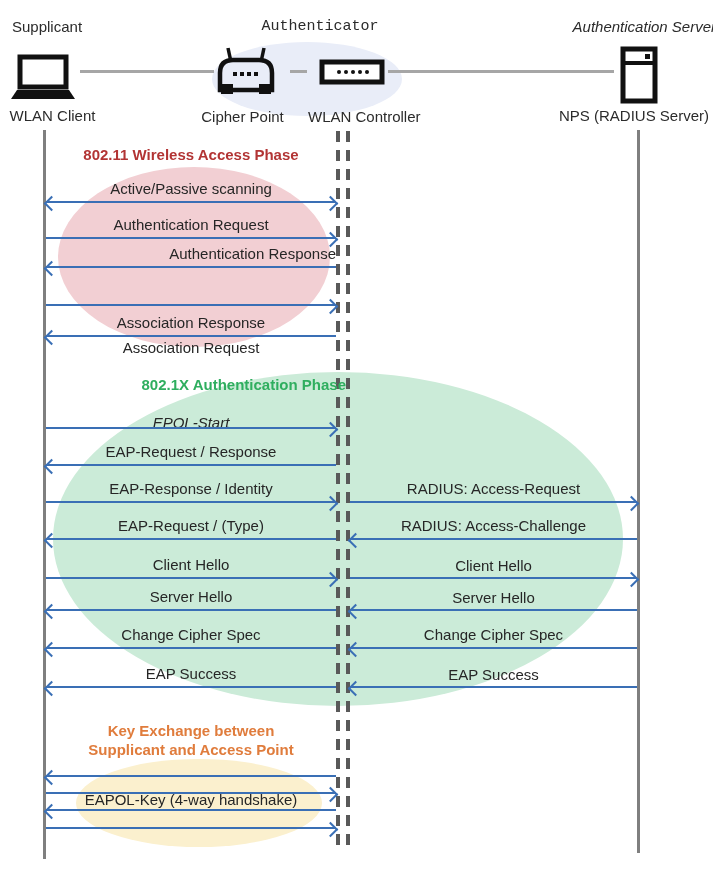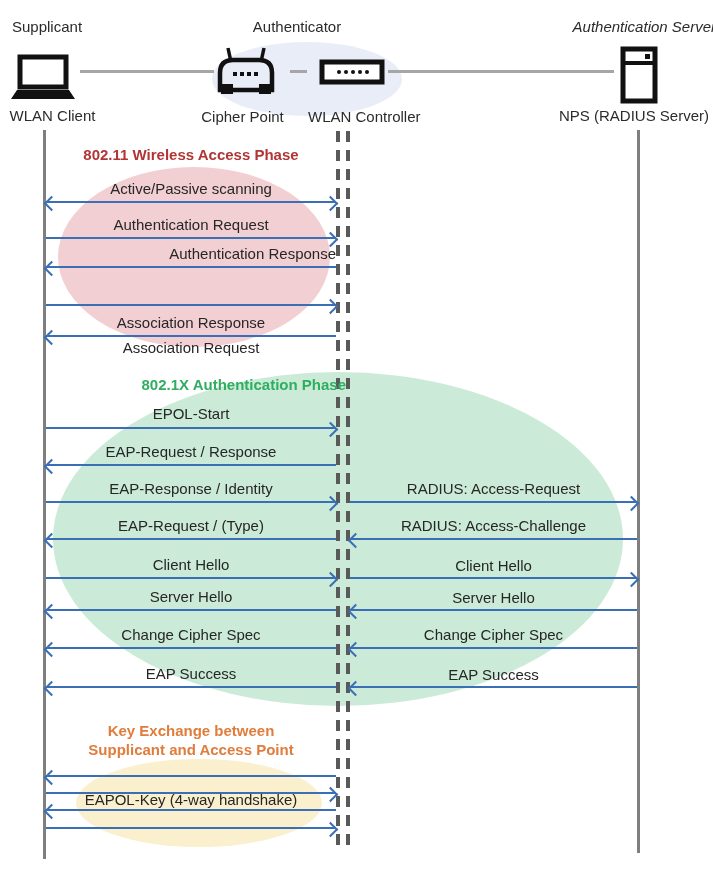--- a/index.html
+++ b/index.html
@@ -30,21 +30,21 @@
 <body>
 
 <div id="canvas">
 
   <div class="ellipse" style="left:212px;top:42px;width:190px;height:74px;background:#E9EDF8;"></div>
   <div class="ellipse" style="left:58px;top:167px;width:272px;height:180px;background:#F2CFD3;"></div>
   <div class="ellipse" style="left:53px;top:372px;width:570px;height:334px;background:#CBEBD8;"></div>
   <div class="ellipse" style="left:76px;top:759px;width:246px;height:88px;background:#FBF0CE;"></div>
 
   <div class="role-title" style="left:12px;top:18px;">Supplicant</div>
-  <div class="role-title" style="left:222px;top:18px;width:150px;text-align:center;">Authenticator</div>
+  <div class="role-title" style="left:245px;top:18px;width:150px;text-align:center;font-family:Liberation Mono, monospace;">Authenticator</div>
   <div class="role-title" style="left:561px;top:18px;width:155px;text-align:right;font-style:italic;">Authentication Server</div>
 
   <div class="icon" style="left:11px;top:54px;">
     <svg width="64" height="46" viewBox="0 0 64 46">
       <rect x="9" y="3" width="46" height="30" fill="none" stroke="#111" stroke-width="5"></rect>
       <path d="M6 36 L58 36 L64 45 L0 45 Z" fill="#111"></path>
     </svg>
   </div>
   <div class="icon" style="left:216px;top:46px;">
     <svg width="60" height="54" viewBox="0 0 60 54">
@@ -106,21 +106,21 @@
 
   <div class="msg-label span-l" style="top:245px;text-align:right;">Authentication Response</div>
   <div class="arrow left span-l" style="top:266px;"></div>
 
   <div class="msg-label span-l" style="top:291px;margin-top:48px;">Association Request</div>
   <div class="arrow right span-l" style="top:304px;"></div>
 
   <div class="msg-label span-l" style="top:314px;">Association Response</div>
   <div class="arrow left span-l" style="top:335px;"></div>
 
-  <div class="msg-label span-l" style="top:405px;">EPOL-Start</div>
+  <div class="msg-label span-l" style="top:414px;font-style:italic;">EPOL-Start</div>
   <div class="arrow right span-l" style="top:427px;"></div>
 
   <div class="msg-label span-l" style="top:443px;">EAP-Request / Response</div>
   <div class="arrow left span-l" style="top:464px;"></div>
 
   <div class="msg-label span-l" style="top:480px;">EAP-Response / Identity</div>
   <div class="arrow right span-l" style="top:501px;"></div>
   <div class="msg-label span-r" style="top:480px;">RADIUS: Access-Request</div>
   <div class="arrow right span-r" style="top:501px;"></div>
 

